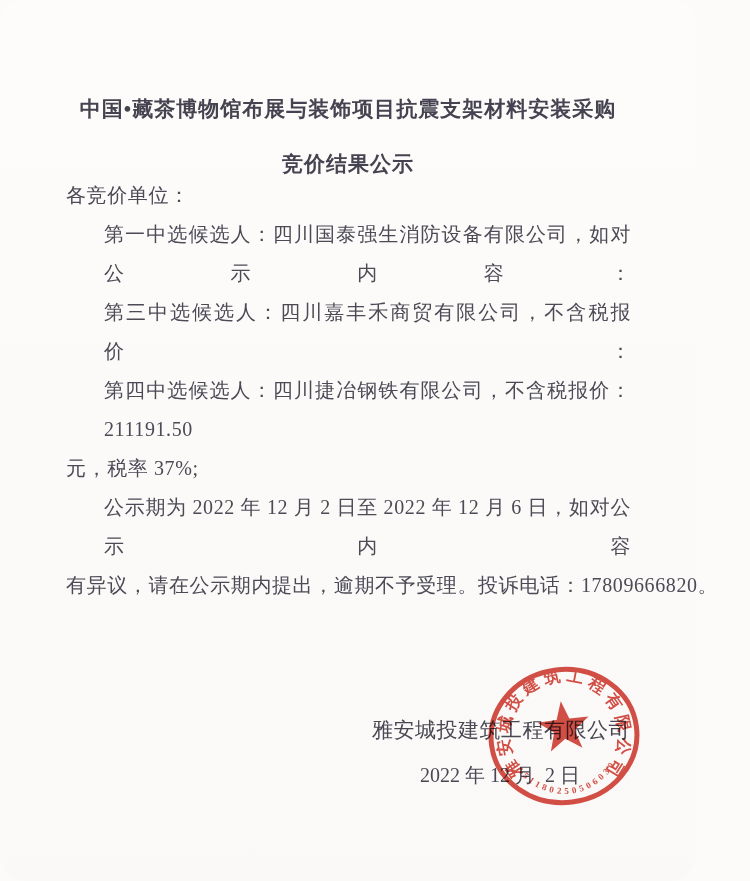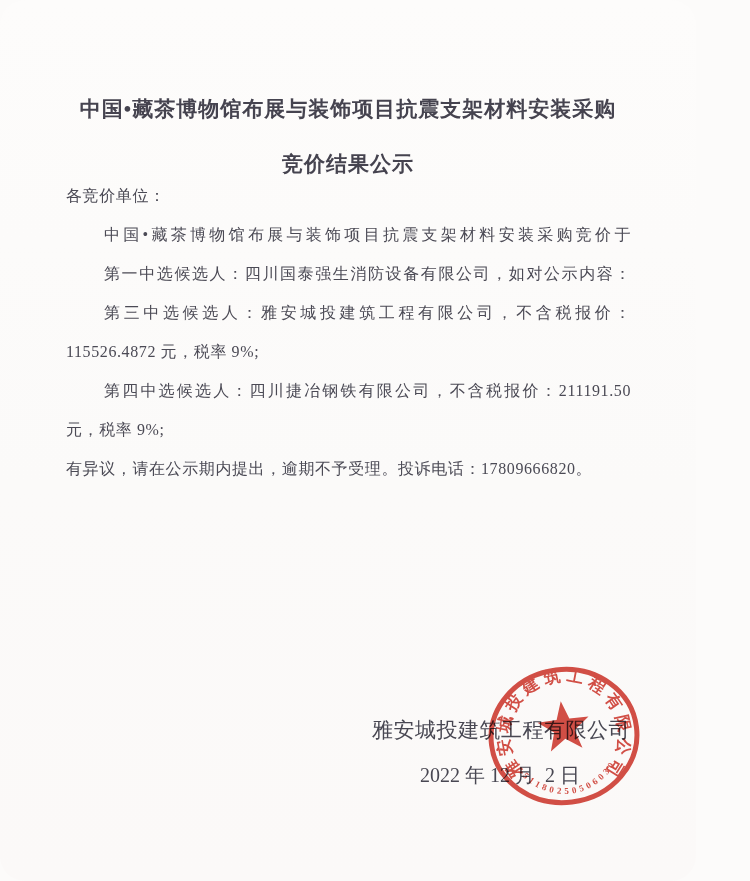--- a/index.html
+++ b/index.html
@@ -23,21 +23,21 @@
     color: #45434f;
     letter-spacing: 1px;
     line-height: 30px;
   }
   .doc-title.t1 { padding-top: 94px; }
   .doc-title.t2 { margin-top: 25px; }
   .doc-body {
     margin-top: -3px;
     padding-left: 66px;
     padding-right: 65px;
-    font-size: 16px;
+    font-size: 20px;
     letter-spacing: 0.6px;
     color: #4b4a55;
   }
   .doc-line {
     line-height: 39px;
     white-space: nowrap;
   }
   .doc-line.j {
     white-space: normal;
     text-align: justify;
@@ -84,26 +84,25 @@
 </head>
 <body>
 
 <div class="page">
 
   <div class="doc-title t1">中国•藏茶博物馆布展与装饰项目抗震支架材料安装采购</div>
   <div class="doc-title t2">竞价结果公示</div>
 
   <div class="doc-body">
     <div class="doc-line">各竞价单位：</div>
-    <div class="doc-line ind j">中国•藏茶博物馆布展与装饰项目抗震支架材料安装采购竞价于</div>
     <div class="doc-line ind j">第一中选候选人：四川国泰强生消防设备有限公司，如对公示内容：</div>
-    <div class="doc-line ind j">第三中选候选人：雅安城投建筑工程有限公司，不含税报价：</div>
-    <div class="doc-line">115526.4872 元，税率 9%;</div>
+    <div class="doc-line ind j">第三中选候选人：四川嘉丰禾商贸有限公司，不含税报价：</div>
     <div class="doc-line ind j">第四中选候选人：四川捷冶钢铁有限公司，不含税报价：211191.50</div>
-    <div class="doc-line">元，税率 9%;</div>
+    <div class="doc-line">元，税率 37%;</div>
+    <div class="doc-line ind j">公示期为 2022 年 12 月 2 日至 2022 年 12 月 6 日，如对公示内容</div>
     <div class="doc-line">有异议，请在公示期内提出，逾期不予受理。投诉电话：17809666820。</div>
   </div>
 
   <div class="sign-block">
     <div class="sign-company">雅安城投建筑工程有限公司</div>
     <div class="sign-date">2022 年 12 月  2 日</div>
   </div>
 
   <svg class="seal" viewBox="0 0 172 172" xmlns="http://www.w3.org/2000/svg">
     <defs>

